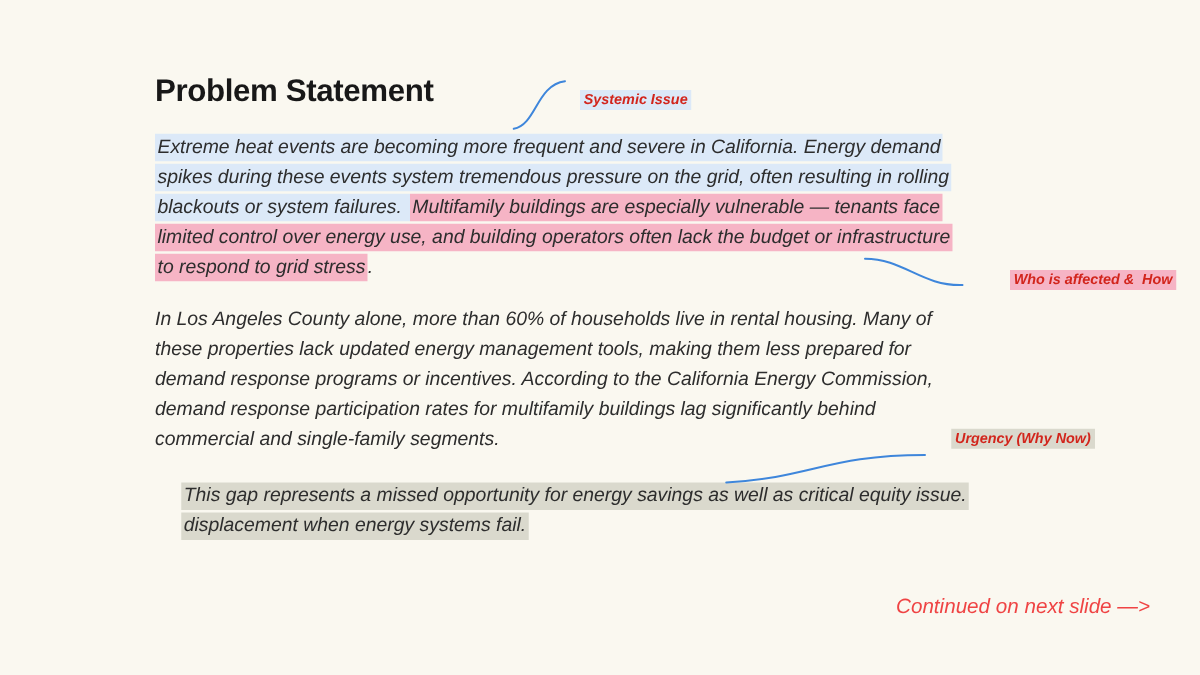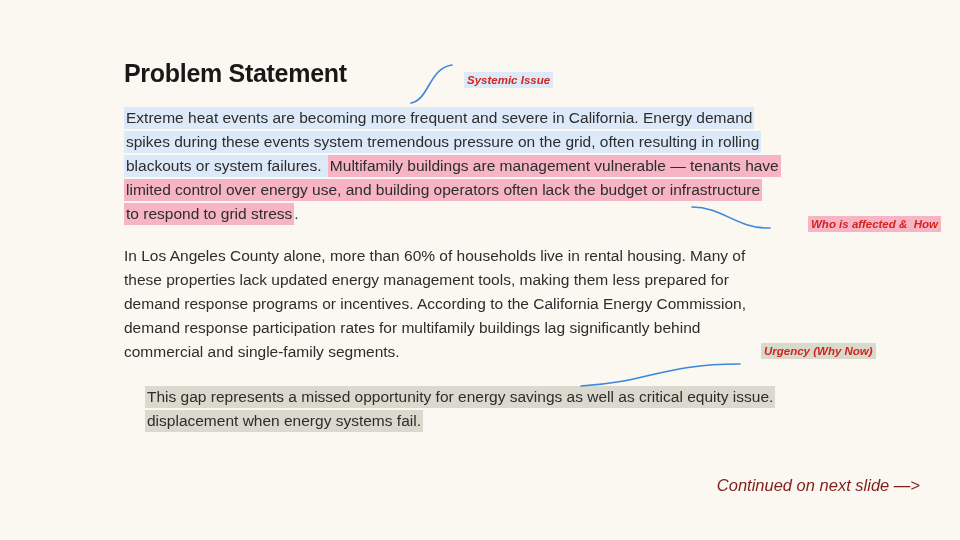--- a/index.html
+++ b/index.html
@@ -24,21 +24,21 @@
   .slide{position:absolute;inset:0;}
   .page-title{
     position:absolute;left:124px;top:59px;
     font-size:25px;font-weight:700;letter-spacing:-0.3px;
     color:var(--title);white-space:pre;
   }
   .text-column{
     position:absolute;left:124px;top:106px;width:760px;
     font-size:15.5px;line-height:24px;color:var(--text);
   }
-  .para{display:block;}
+  .para{display:block;font-style:italic;}
   .para + .para{margin-top:18px;}
   .para.gap-lg{margin-top:21px;padding-left:21px;}
   .line{display:block;height:24px;white-space:pre;}
   .seg{white-space:pre;padding:2px 0 3px 0;}
   .seg.hl-blue{background:var(--hl-blue);padding-left:2px;padding-right:2px;}
   .seg.hl-pink{background:var(--hl-pink);padding-left:2px;padding-right:2px;}
   .seg.hl-gray{background:var(--hl-gray);padding-left:2px;padding-right:2px;}
   .seg.hl-none{background:transparent;}
   .annotation{
     position:absolute;
@@ -47,35 +47,35 @@
   }
   .ann-blue{background:var(--hl-blue);}
   .ann-pink{background:var(--hl-pink);margin-left:23px;}
   .ann-gray{background:var(--hl-gray);}
   #ann-systemic{left:464px;top:72px;}
   #ann-who{left:785px;top:216px;}
   #ann-urgency{left:761px;top:343px;font-style:italic;}
   .connector-overlay{position:absolute;inset:0;width:960px;height:540px;pointer-events:none;}
   .footer-note{
     position:absolute;right:40px;top:476px;
-    font-size:16.5px;font-style:italic;color:#7f1d1d;white-space:pre;
+    font-size:16.5px;font-style:italic;color:#ef4444;white-space:pre;
   }
 </style>
 </head>
 <body>
 
 <div class="slide">
 
   <h1 class="page-title">Problem Statement</h1>
 
   <div class="text-column">
       <div class="para">
         <div class="line"><span class="seg hl-blue">Extreme heat events are becoming more frequent and severe in California. Energy demand</span></div>
         <div class="line"><span class="seg hl-blue">spikes during these events system tremendous pressure on the grid, often resulting in rolling</span></div>
-        <div class="line"><span class="seg hl-blue">blackouts or system failures. </span><span class="seg hl-pink">Multifamily buildings are management vulnerable — tenants have</span></div>
+        <div class="line"><span class="seg hl-blue">blackouts or system failures. </span><span class="seg hl-pink">Multifamily buildings are especially vulnerable — tenants face</span></div>
         <div class="line"><span class="seg hl-pink">limited control over energy use, and building operators often lack the budget or infrastructure</span></div>
         <div class="line"><span class="seg hl-pink">to respond to grid stress</span><span class="seg hl-none">.</span></div>
       </div>
       <div class="para">
         <div class="line"><span class="seg hl-none">In Los Angeles County alone, more than 60% of households live in rental housing. Many of</span></div>
         <div class="line"><span class="seg hl-none">these properties lack updated energy management tools, making them less prepared for</span></div>
         <div class="line"><span class="seg hl-none">demand response programs or incentives. According to the California Energy Commission,</span></div>
         <div class="line"><span class="seg hl-none">demand response participation rates for multifamily buildings lag significantly behind</span></div>
         <div class="line"><span class="seg hl-none">commercial and single-family segments.</span></div>
       </div>

